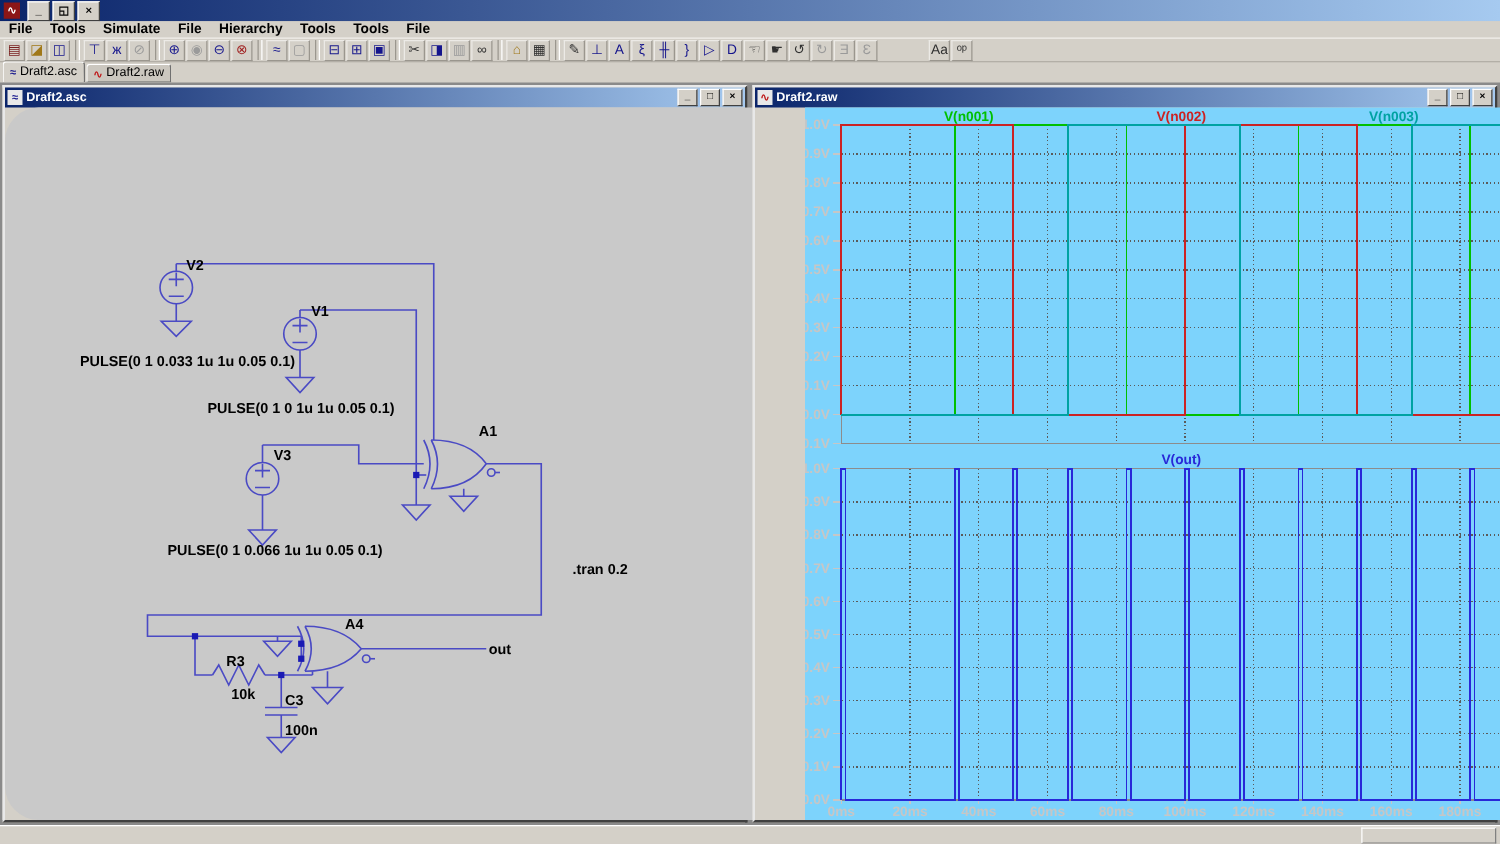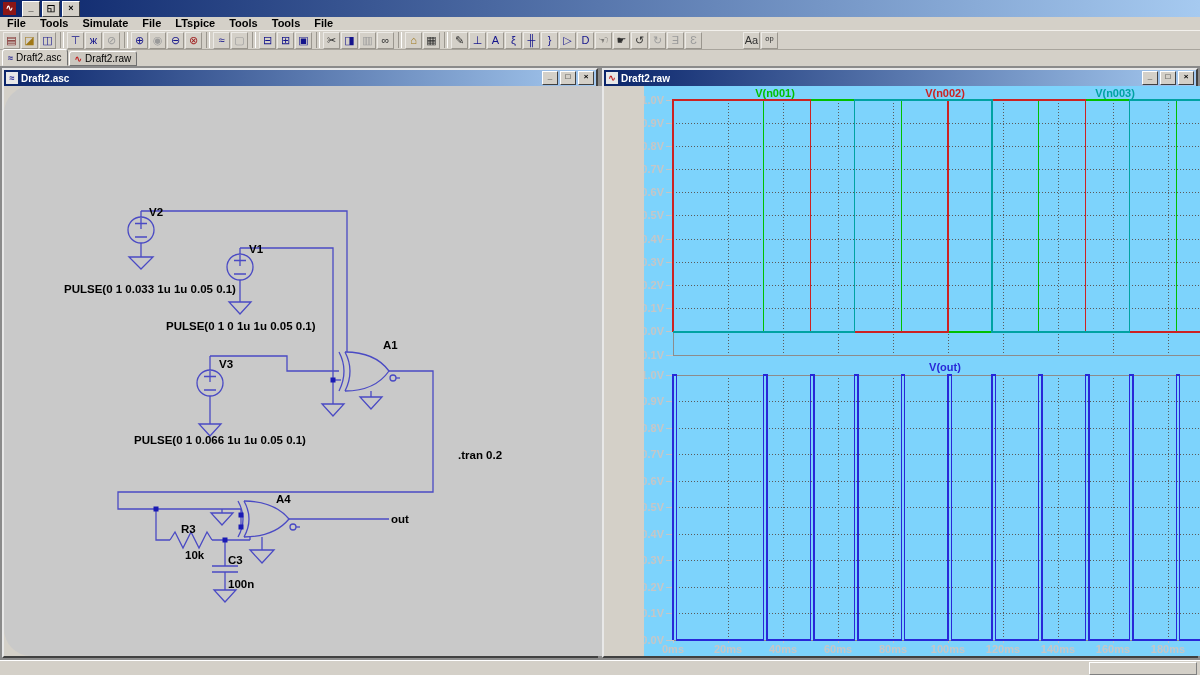--- a/index.html
+++ b/index.html
@@ -65,21 +65,21 @@
     <span class="win-btn">_</span>
     <span class="win-btn">◱</span>
     <span class="win-btn">×</span>
   </div>
 
   <div class="menubar" id="menubar">
       <span class="mitem">File</span>
       <span class="mitem">Tools</span>
       <span class="mitem">Simulate</span>
       <span class="mitem">File</span>
-      <span class="mitem">LTspice</span>
+      <span class="mitem">Hierarchy</span>
       <span class="mitem">Tools</span>
       <span class="mitem">Tools</span>
       <span class="mitem">File</span>
     </div>
 
   <div class="toolbar" id="toolbar">
       <span class="tbtn" style="color: rgb(122, 32, 32);">▤</span>
       <span class="tbtn" style="color: rgb(160, 120, 24);">◪</span>
       <span class="tbtn" style="color: rgb(20, 20, 140);">◫</span>
       <span class="tsep"></span>

